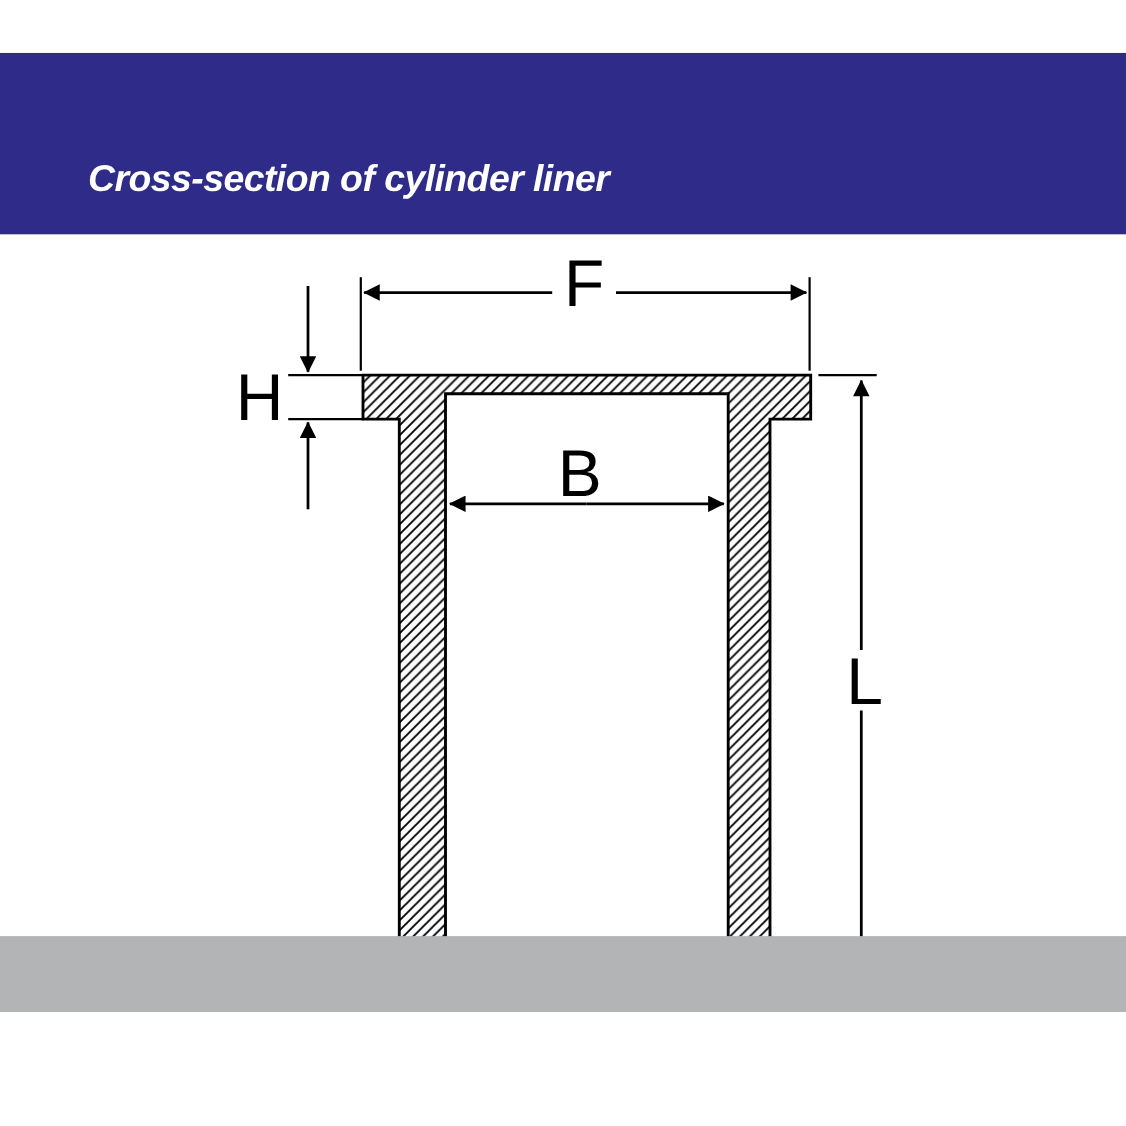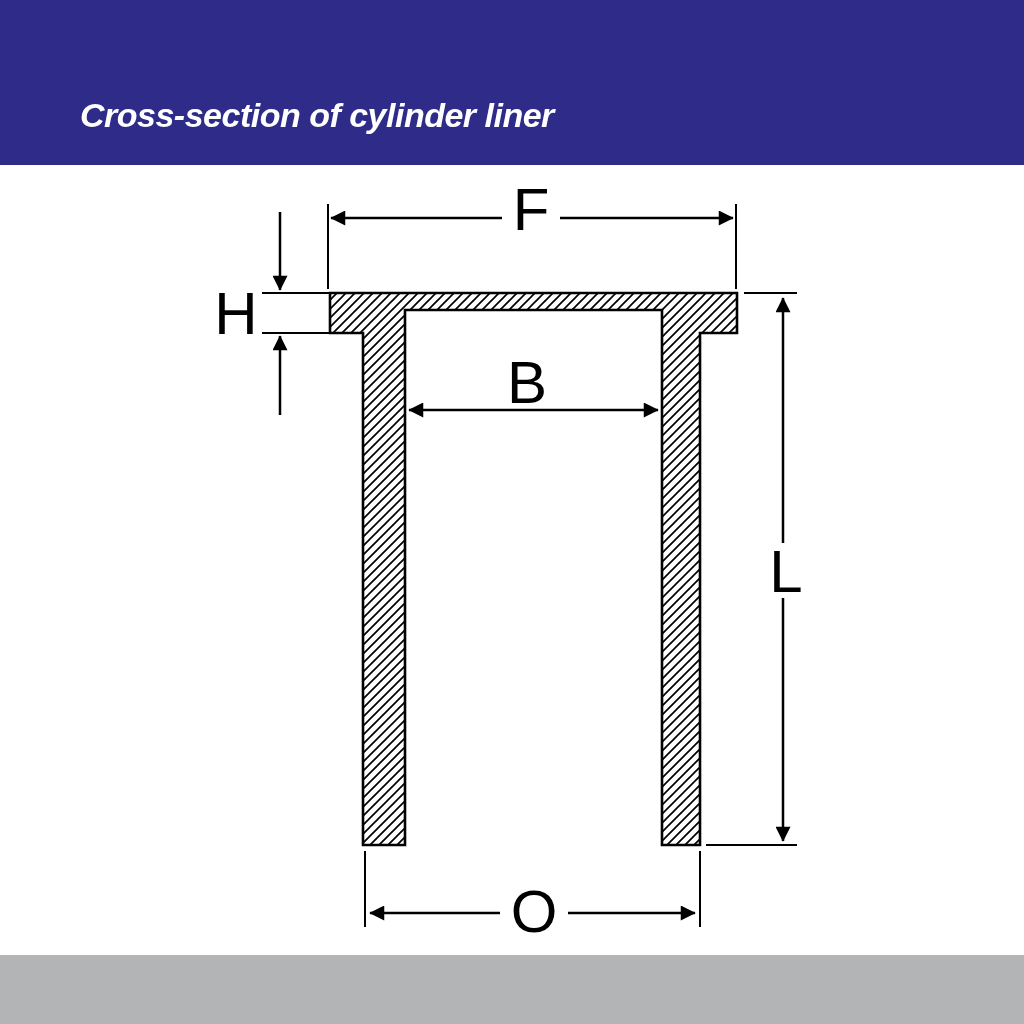--- a/index.html
+++ b/index.html
@@ -1,22 +1,23 @@
 <!DOCTYPE html>
 <html><head>
 <meta charset="utf-8">
 <style>
   html, body { margin: 0; padding: 0; background: #ffffff; }
   .page {
     position: relative;
     width: 1024px;
-    height: 1024px;
+    height: 872px;
     background: #ffffff;
     overflow: hidden;
     font-family: "Liberation Sans", sans-serif;
+    margin-top: 48px;
   }
   .header-band {
     position: absolute;
     left: 0; top: 0;
     width: 1024px; height: 165px;
     background: #2e2c88;
   }
   .page-title {
     position: absolute;
     left: 80px;

